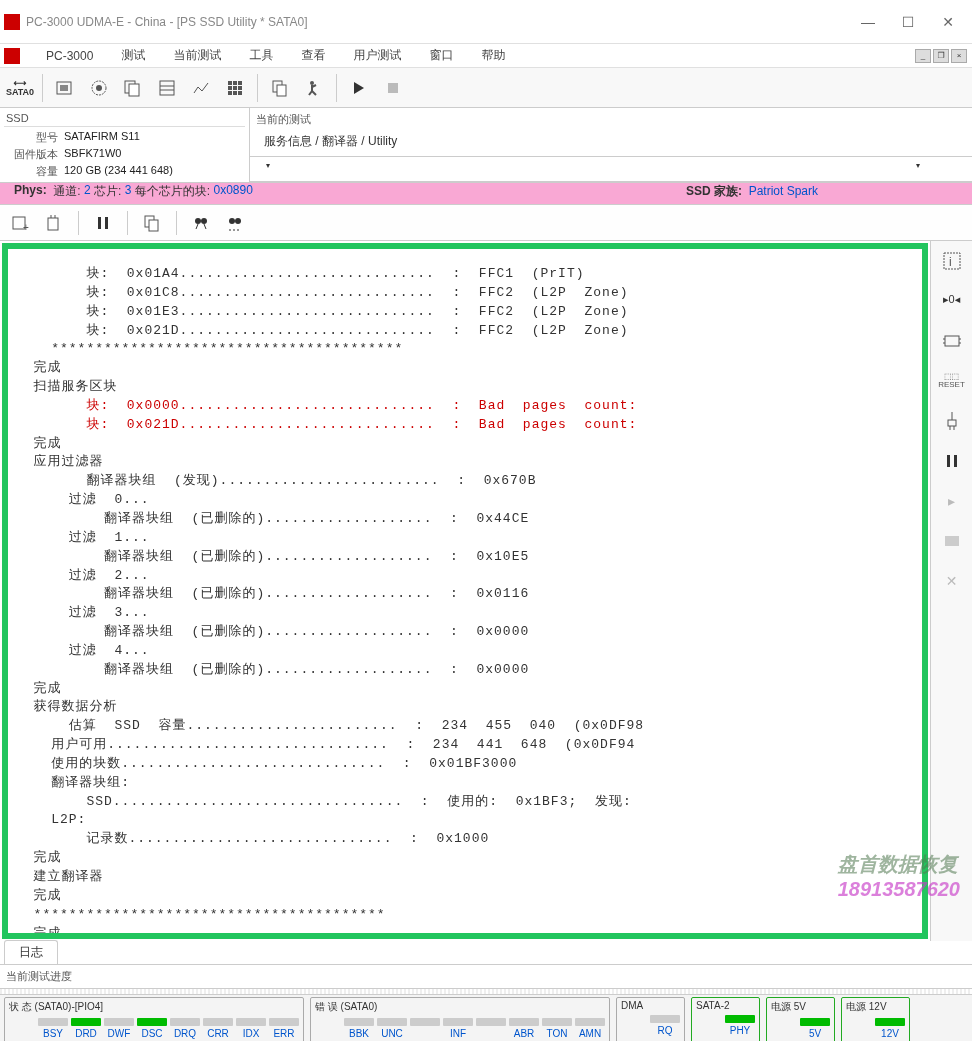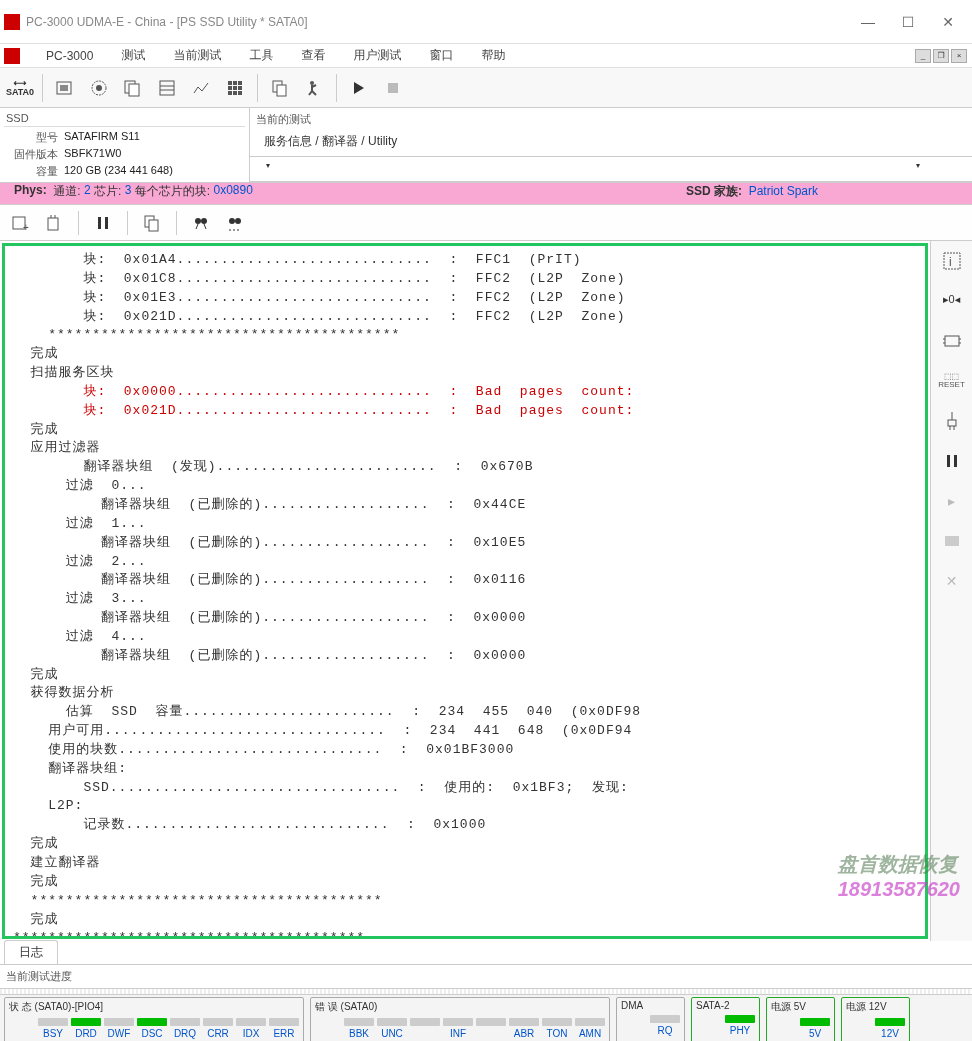--- a/index.html
+++ b/index.html
@@ -47,21 +47,21 @@
 .phys-bar .blue { color: #0055cc; }
 .phys-bar .right { margin-left: auto; margin-right: 140px; }
 
 
 .sub-toolbar { height: 36px; border-bottom: 1px solid #ccc; display: flex; align-items: center; padding: 0 6px; gap: 6px; background: #fefefe; }
 .sub-toolbar .tool-btn { width: 28px; height: 28px; display: flex; align-items: center; justify-content: center; }
 .sub-toolbar .sep { width: 1px; height: 24px; background: #ccc; margin: 0 4px; }
 
 
 .main-area { display: flex; height: 700px; }
-.log-area { flex: 1; overflow: auto; padding: 5px 8px; font-family: "Courier New", monospace; font-size: 13px; line-height: 1.45; white-space: pre; letter-spacing: 1px; border: 3px solid #22c55e; margin: 2px; }
+.log-area { flex: 1; overflow: auto; padding: 16px 8px; font-family: "Courier New", monospace; font-size: 13px; line-height: 1.45; white-space: pre; letter-spacing: 1px; border: 6px solid #22c55e; margin: 2px; }
 .log-area .red { color: #c00; }
 
 .right-sidebar { width: 42px; border-left: 1px solid #ccc; display: flex; flex-direction: column; align-items: center; padding-top: 6px; gap: 12px; background: #f8f8f8; }
 .right-sidebar .side-btn { width: 28px; height: 28px; display: flex; align-items: center; justify-content: center; font-size: 14px; color: #555; }
 .right-sidebar .side-btn.disabled { color: #bbb; }
 
 
 .watermark { position: absolute; right: 12px; bottom: 140px; font-size: 20px; font-weight: bold; font-style: italic; pointer-events: none; }
 .watermark .wm1 { color: rgba(80,120,80,0.55); }
 .watermark .wm2 { color: rgba(200,60,200,0.65); }

